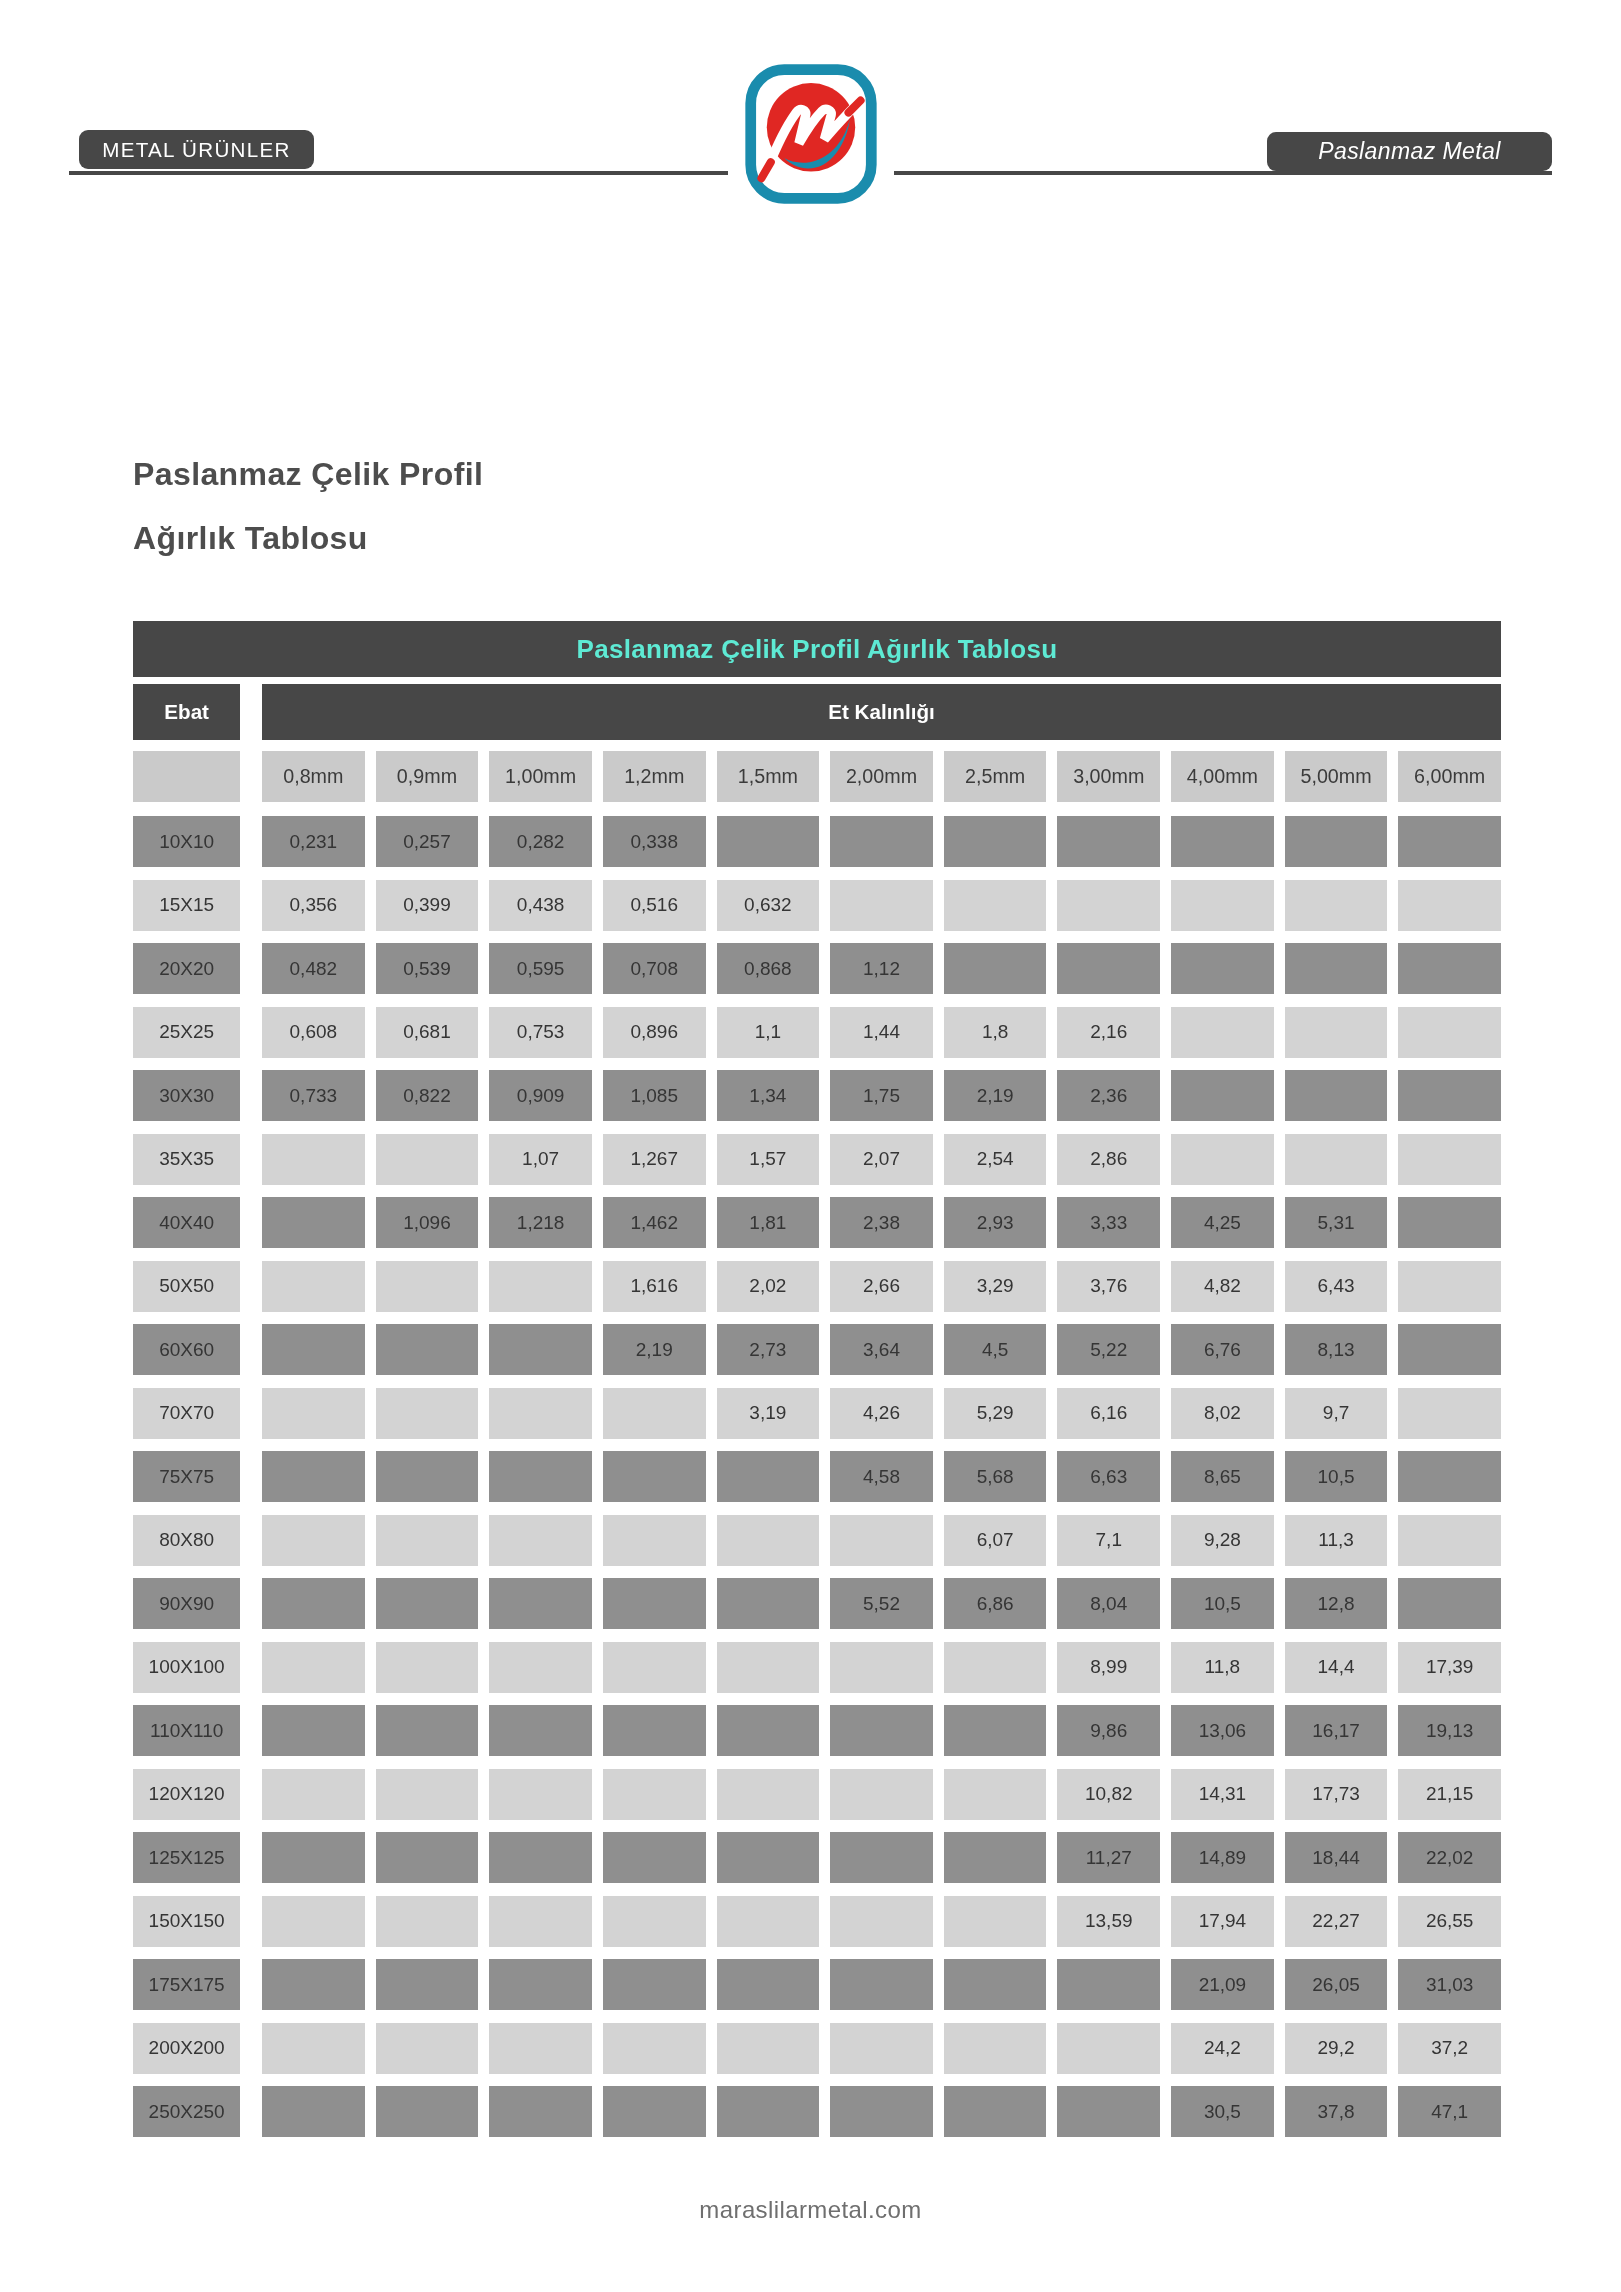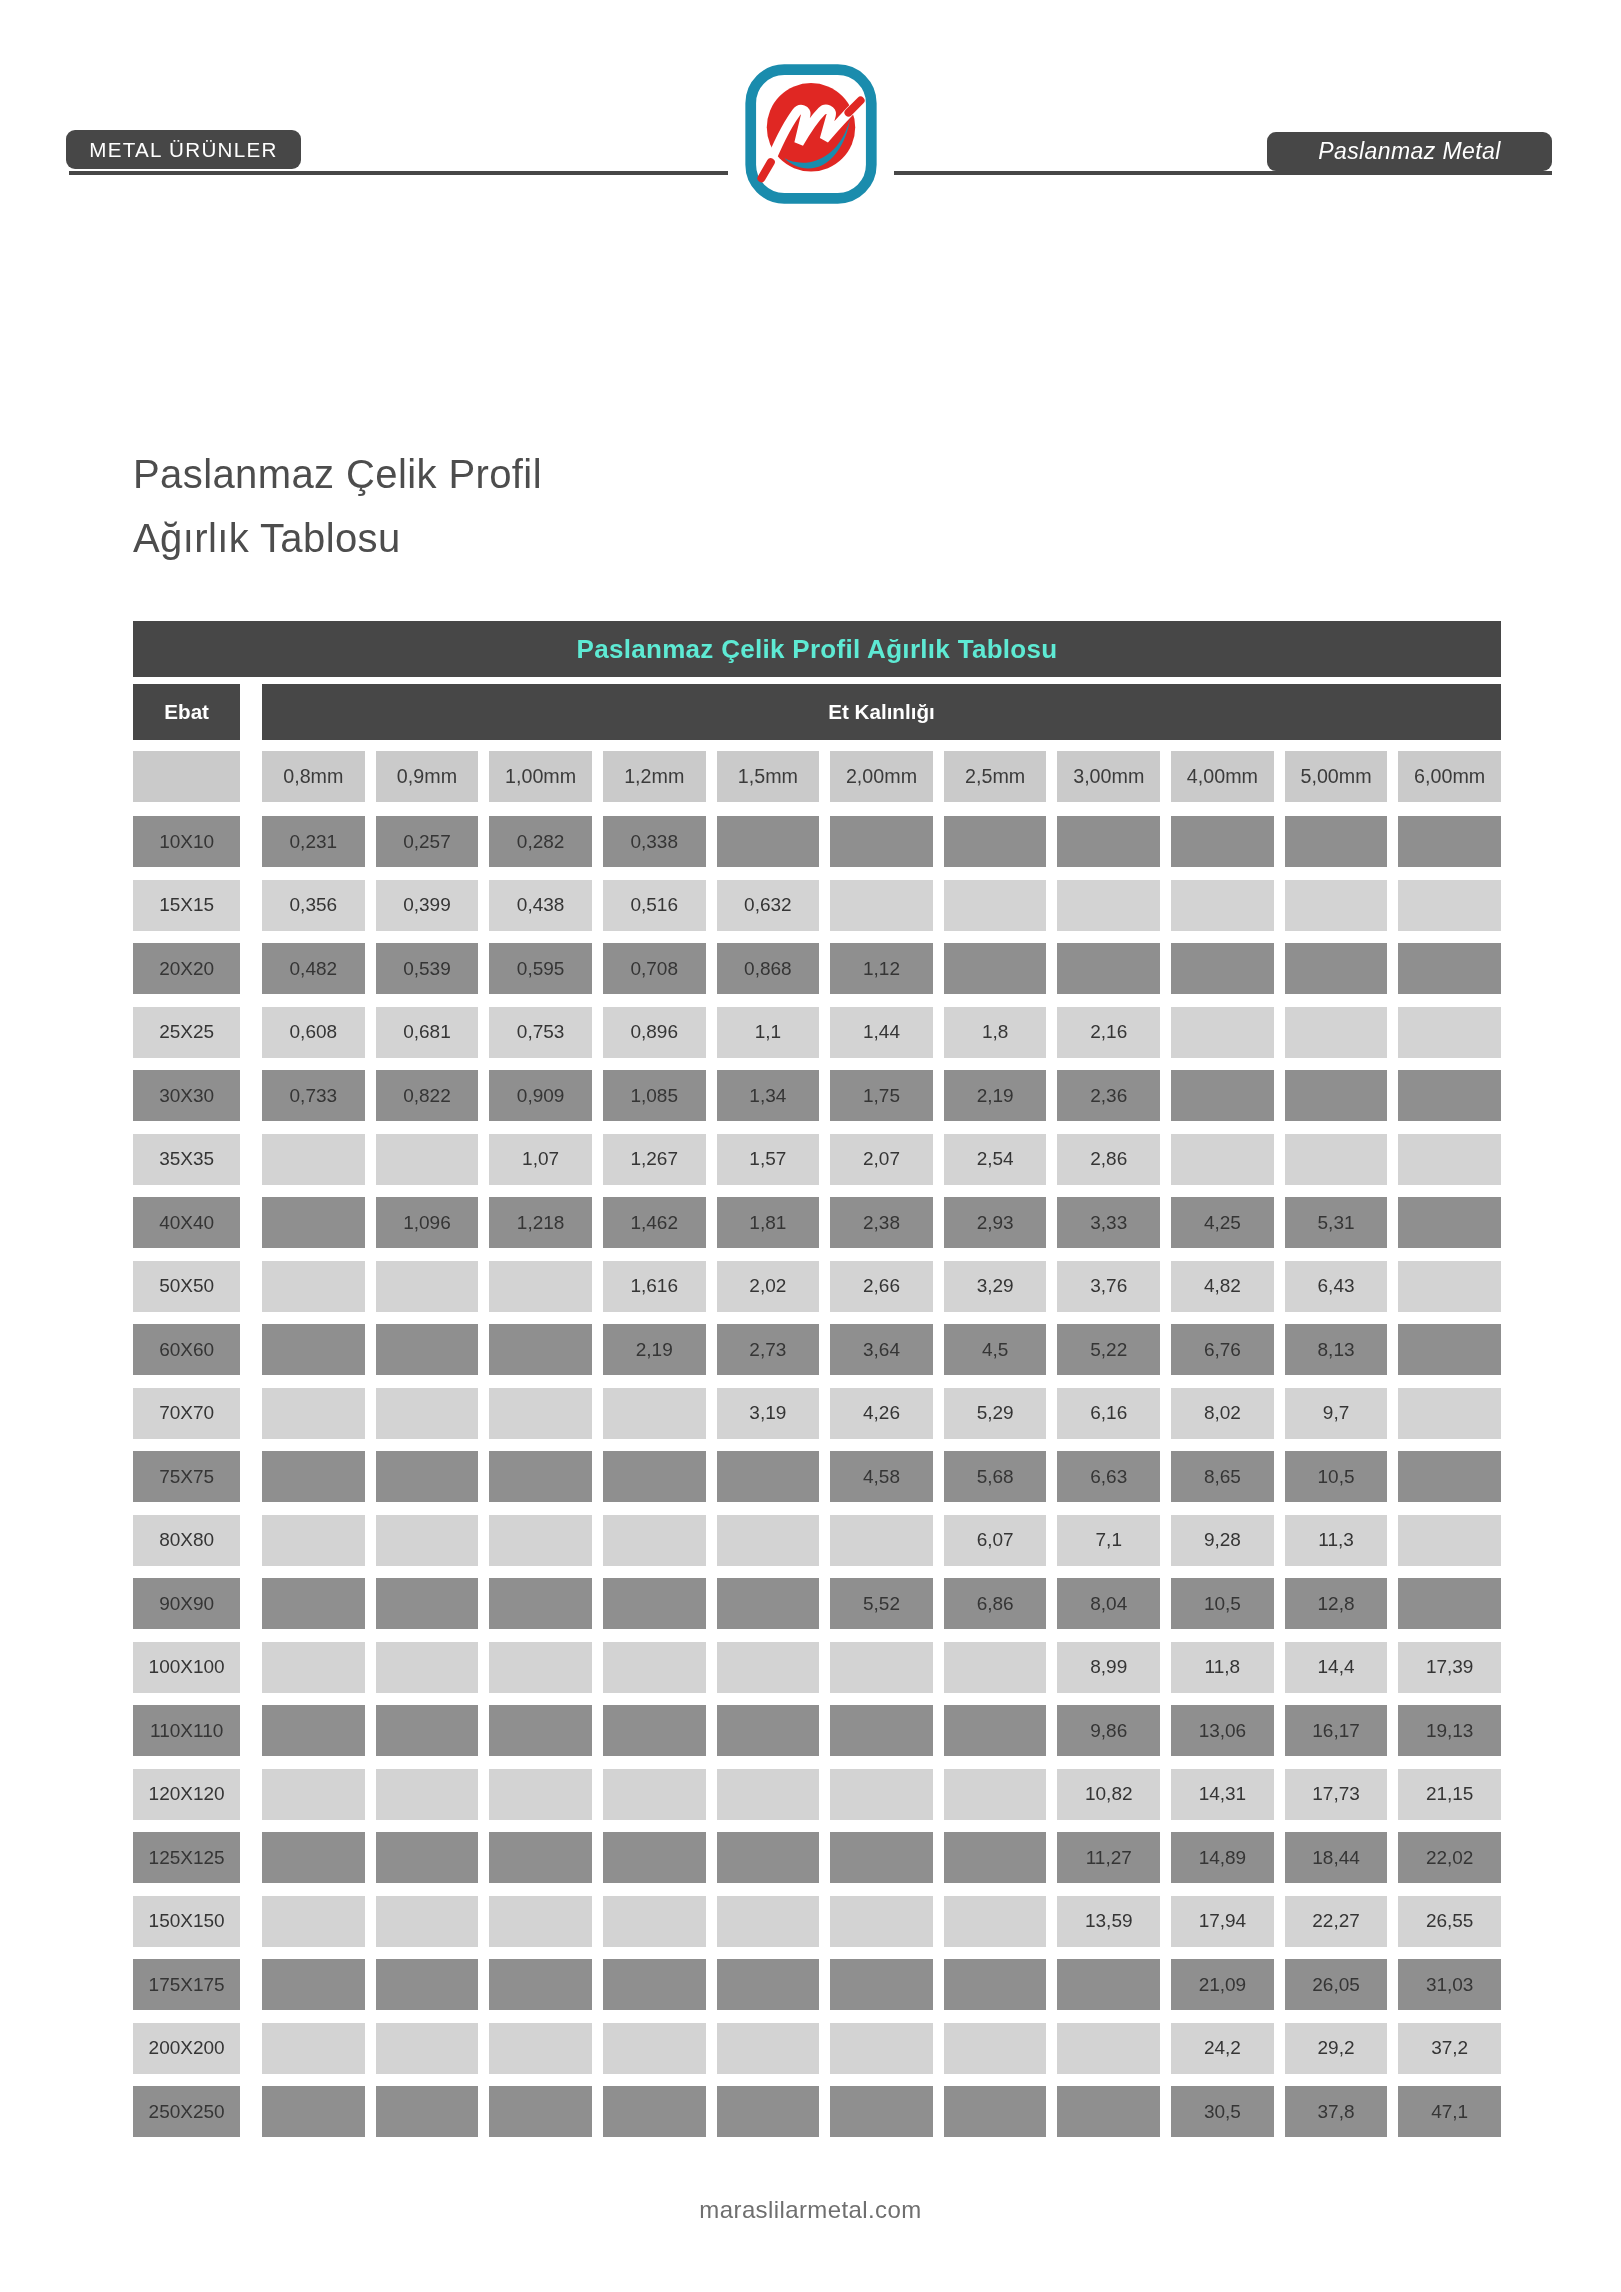--- a/index.html
+++ b/index.html
@@ -20,34 +20,34 @@
     background: var(--dark, #474747);
   }
   .badge {
     position: absolute; height: 39px;
     background: var(--dark, #474747);
     color: #ffffff;
     border-radius: 9px;
     display: flex; align-items: center; justify-content: center;
     z-index: 2;
   }
-  .badge-left  { left: 66px;  top: 130px; width: 235px; font-size: 20.6px; letter-spacing: 1.3px; }
+  .badge-left  { left: 79px;  top: 130px; width: 235px; font-size: 20.6px; letter-spacing: 1.3px; }
   .badge-right { left: 1267px; top: 132px; width: 285px; font-size: 23px; letter-spacing: 0.4px; font-style: italic; }
 
   .logo-wrap {
     position: absolute; left: 50%; top: 63px;
     transform: translateX(-50%);
     background: #ffffff; padding: 0 16px;
     z-index: 3; line-height: 0;
   }
 
   
   .page-title {
     position: absolute; left: 133px; top: 442px;
-    font-size: 40px; font-weight: 400;
+    font-size: 32px; font-weight: 700;
     color: #4d4d4d; line-height: 64px; letter-spacing: 0.4px;
   }
 
   
   .table-wrap { position: absolute; left: 133px; top: 621px; width: 1368px; }
 
   .t-title {
     height: 56px; margin-bottom: 7.2px;
     background: var(--dark, #474747);
     color: #5eead4; font-weight: 700; font-size: 26px;

